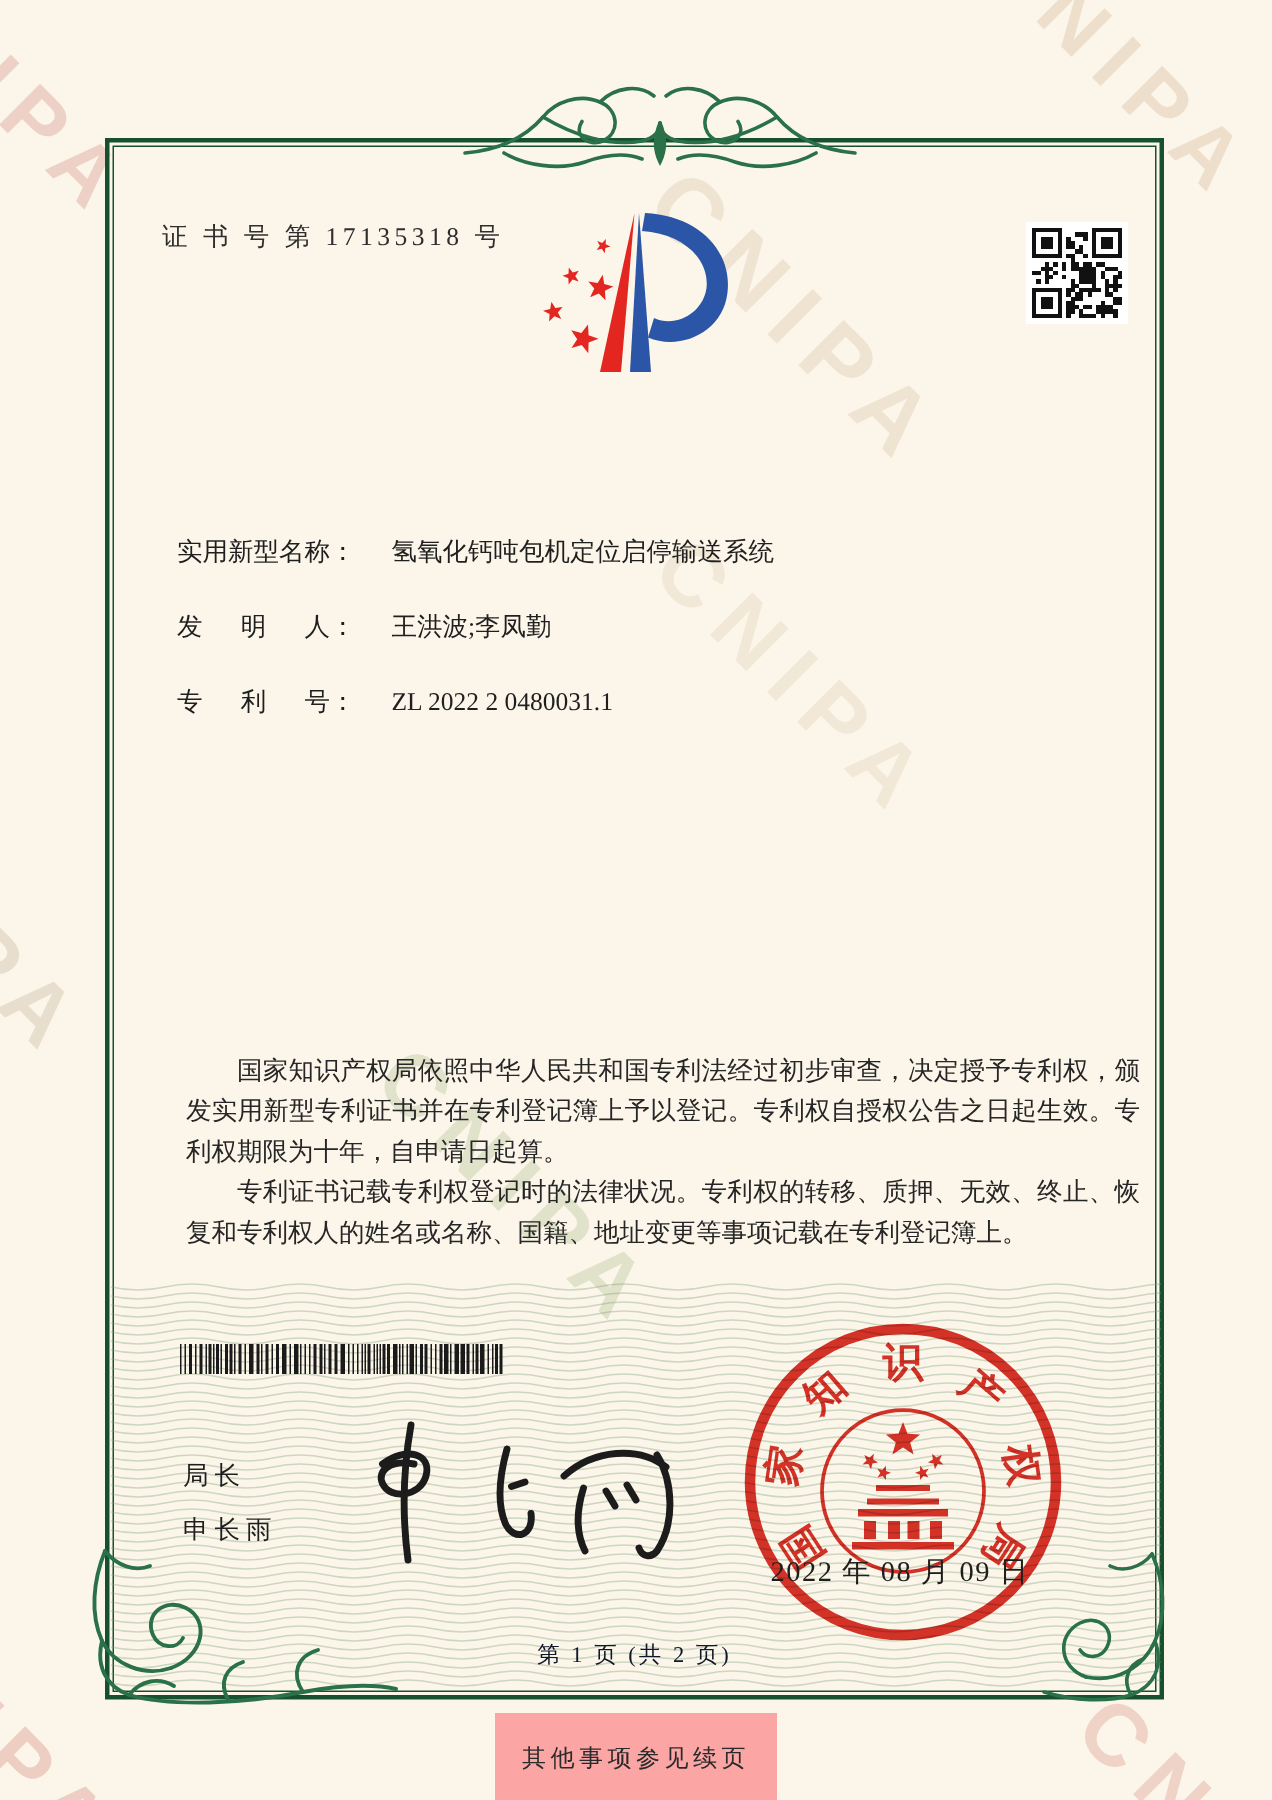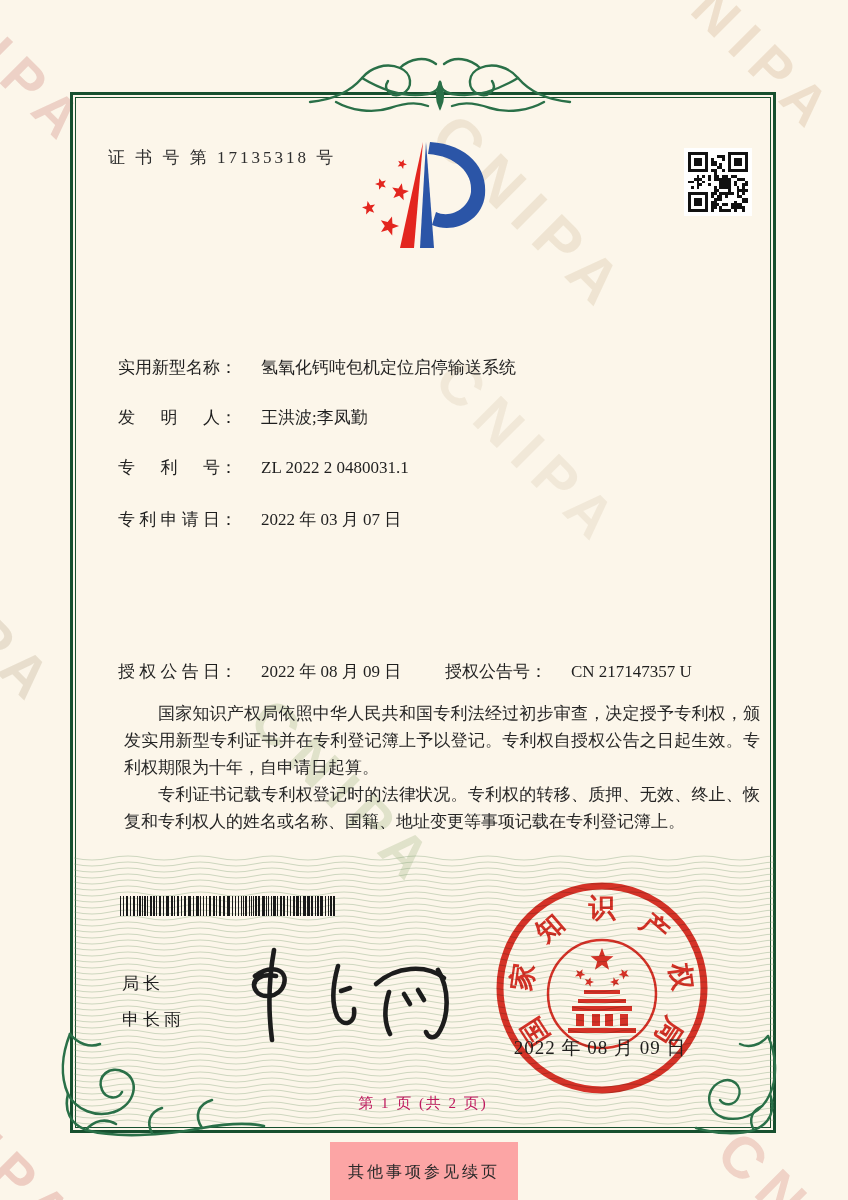--- a/index.html
+++ b/index.html
@@ -50,21 +50,21 @@
     position:absolute; left:112px; top:700px; width:648px; font-size:17px;
     line-height:27px; text-align:justify; color:#262626; z-index:4;
   }
   .paras p { text-indent:2em;margin-left:12px; }
   .barcode { position:absolute; left:120px; top:896px; z-index:4; }
   .director { position:absolute; left:122px; font-size:17px; letter-spacing:4px; z-index:4; }
   .signature { position:absolute; left:238px; top:936px; z-index:4; }
   .seal { position:absolute; left:492px; top:878px; z-index:5; mix-blend-mode:multiply; opacity:.95; }
   .page-num {
     position:absolute; left:70px; top:1094px; width:706px; text-align:center;
-    font-size:15px; letter-spacing:2px; color:#be185d; z-index:4;
+    font-size:15px; letter-spacing:2px; color:#0f172a; z-index:4;
   }
   .note {
     position:absolute; left:0; top:1142px; width:848px; text-align:center; z-index:4;
   }
   .note span {
     display:inline-block; background:#fca5a5; padding:20px 18px; font-size:16px;
     letter-spacing:3px; color:#2a2a2a;
   }
 </style>
 </head>
@@ -318,28 +318,21 @@
 
   <div class="frow" style="top:356px;">
     <span class="flabel">实用新型名称</span><span>：</span><span class="fvalue">氢氧化钙吨包机定位启停输送系统</span>
   </div>
   <div class="frow" style="top:406px;">
     <span class="flabel">发明人</span><span>：</span><span class="fvalue">王洪波;李凤勤</span>
   </div>
   <div class="frow" style="top:456px;">
     <span class="flabel">专利号</span><span>：</span><span class="fvalue">ZL 2022 2 0480031.1</span>
   </div>
-  <div class="frow" style="top:508px;">
-    <span class="flabel">专利申请日</span><span>：</span><span class="fvalue">2022 年 03 月 07 日</span>
-  </div>
-
-  <div class="grant-wrap">
-    <span class="flabel">授权公告日</span><span>：</span><span class="fvalue">2022 年 08 月 09 日</span>
-    <span class="grant2"><span>授权公告号</span><span>：</span><span class="fvalue">CN 217147357 U</span></span>
-  </div>
+
 
   <div class="paras">
     <p>国家知识产权局依照中华人民共和国专利法经过初步审查，决定授予专利权，颁发实用新型专利证书并在专利登记簿上予以登记。专利权自授权公告之日起生效。专利权期限为十年，自申请日起算。</p>
     <p>专利证书记载专利权登记时的法律状况。专利权的转移、质押、无效、终止、恢复和专利权人的姓名或名称、国籍、地址变更等事项记载在专利登记簿上。</p>
   </div>
 
   <svg class="barcode" id="barcode-svg" width="218" height="20">
       <rect x="0" y="0" width="1" height="20" fill="#1a1a1a"></rect>
       <rect x="3" y="0" width="1" height="20" fill="#1a1a1a"></rect>
       <rect x="6" y="0" width="2" height="20" fill="#1a1a1a"></rect>

